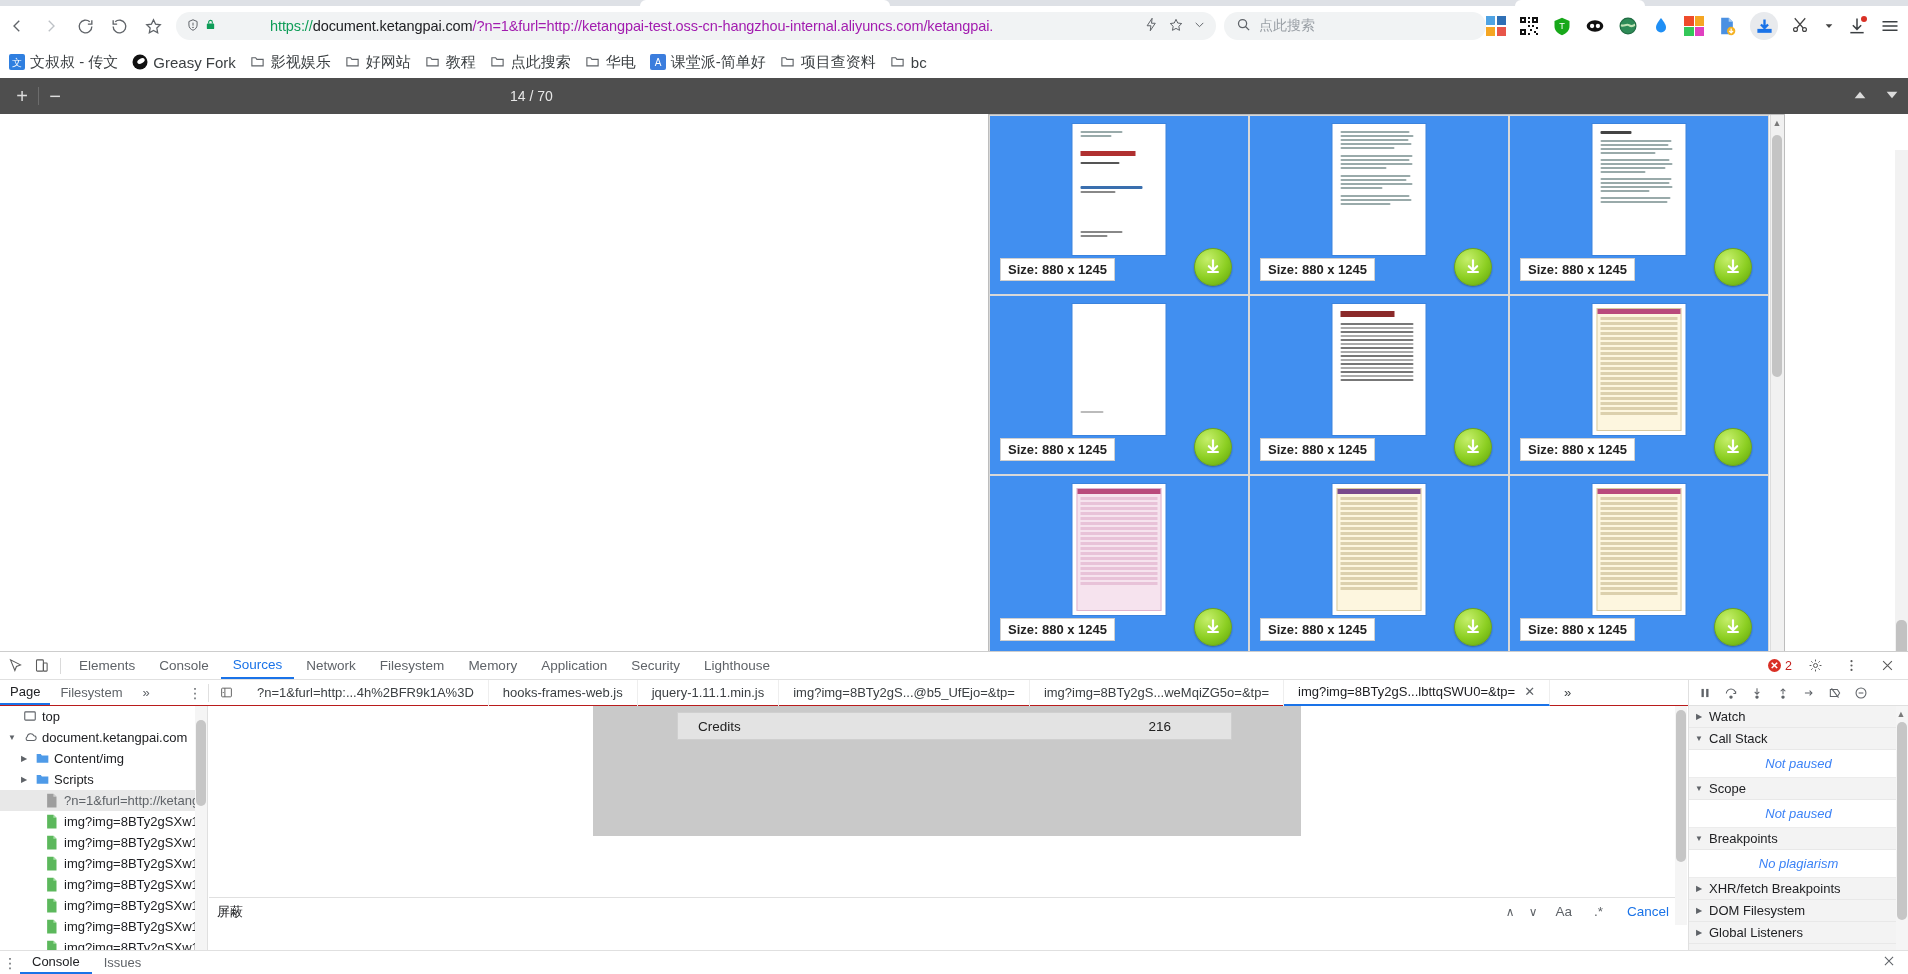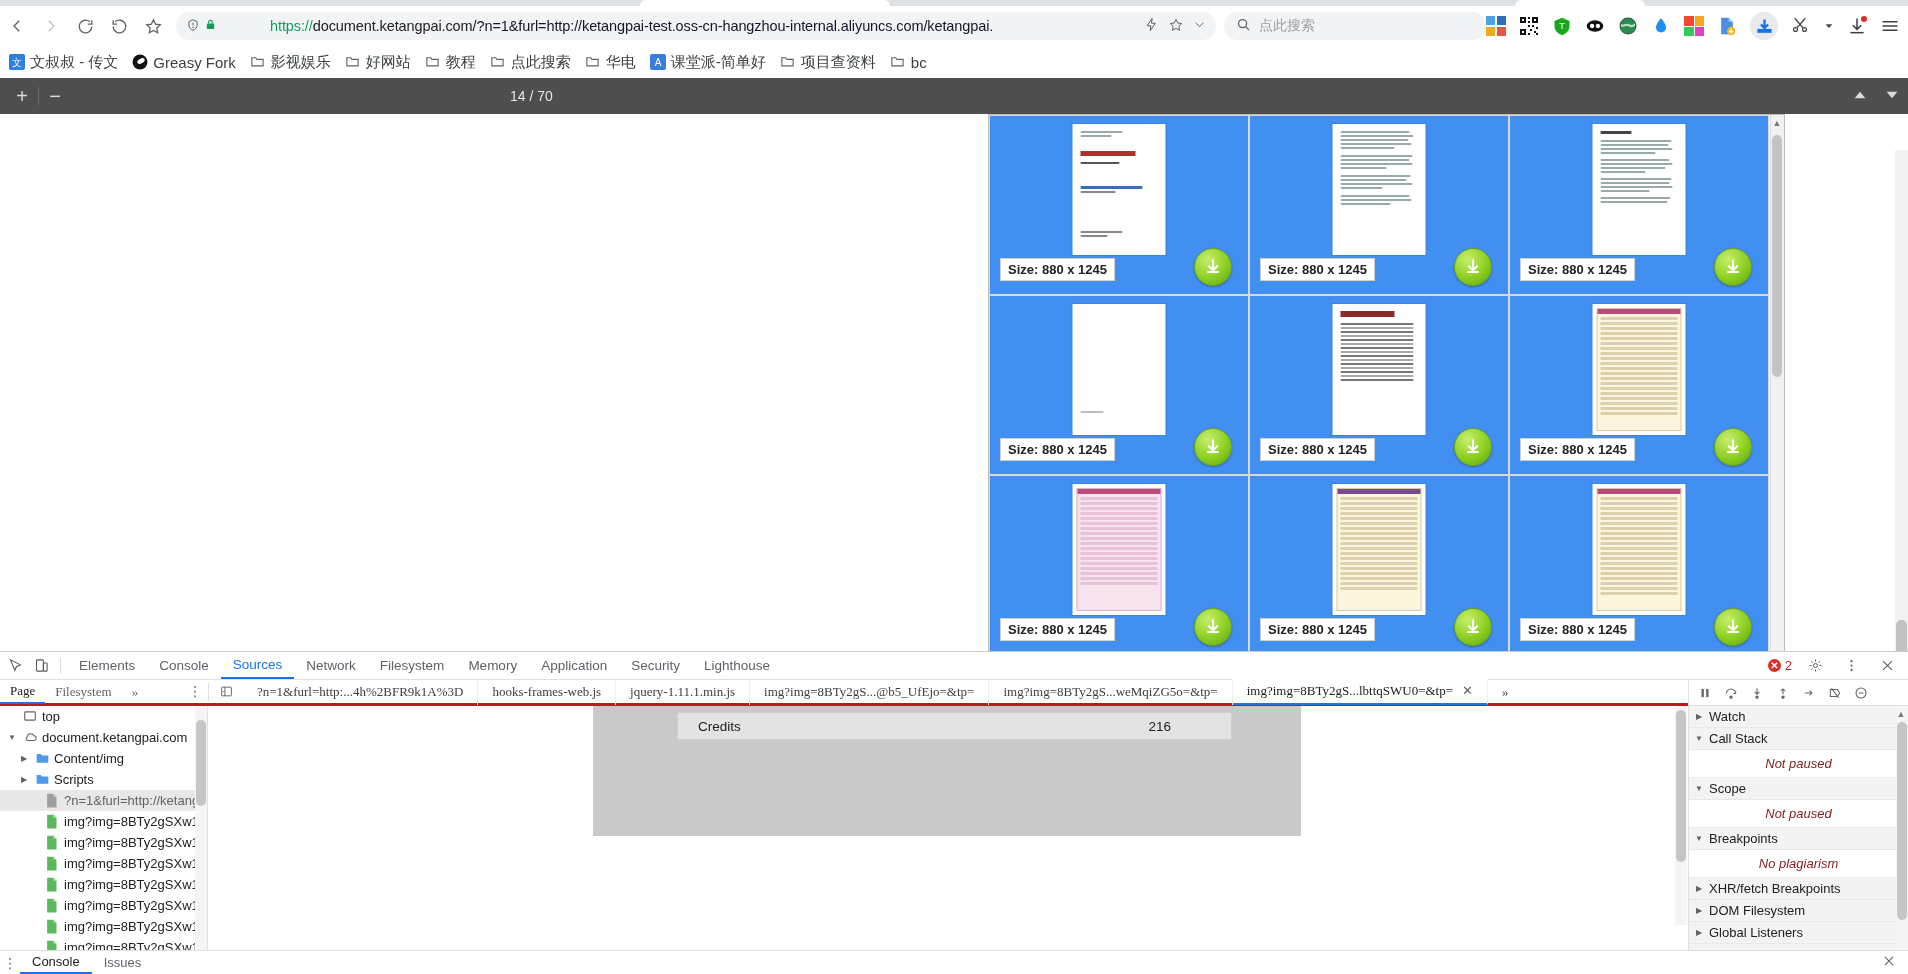--- a/index.html
+++ b/index.html
@@ -46,21 +46,21 @@
     flex: none; width: 1040px; height: 28px; margin-left: 6px;
     background: #f1f3f4; border-radius: 14px;
     display: flex; align-items: center; padding: 0 10px;
     position: relative; overflow: hidden;
   }
   .omnibox .icon-shield { flex: none; margin-right: 5px; color: #5f6368; }
   .omnibox .icon-lock { flex: none; margin-right: 6px; }
   .url { font-size: 14.5px; white-space: nowrap; letter-spacing: -0.1px; }
   .url .scheme { color: #0f9d58; margin-left: 48px; }
   .url .host { color: #202124; }
-  .url .path { color: #0f172a; }
+  .url .path { color: #a21caf; }
   .omni-right {
     margin-left: auto; display: flex; align-items: center; gap: 9px;
     color: #5f6368; flex: none; padding-left: 10px;
   }
   .searchbox {
     flex: none; width: 262px; height: 28px; margin-left: 8px;
     background: #f1f3f4; border-radius: 14px;
     display: flex; align-items: center; padding: 0 12px; gap: 8px;
     color: #5f6368;
   }
@@ -263,22 +263,22 @@
     display: flex; align-items: center; gap: 4px; color: #c5221f; font-size: 12.5px;
   }
   .err-dot {
     width: 13px; height: 13px; border-radius: 50%; background: #d93025;
     color: #fff; font-size: 10px; display: flex; align-items: center;
     justify-content: center; font-weight: bold;
   }
 
   .dt-sub {
     position: absolute; left: 0; top: 28px; width: 1908px; height: 26px;
-    background: #ffffff; border-bottom: 3px solid #b91c1c;
-    display: flex; align-items: center; font-family: Liberation Serif, serif;
+    background: #ffffff; border-bottom: 1px solid #b91c1c;
+    display: flex; align-items: center;
   }
   .nav-sub { width: 208px; display: flex; align-items: center; height: 26px; flex:none;}
   .nav-sub-tab { padding: 0 10px; font-size: 13px; color: #5f6368; height: 25px; display:flex; align-items:center;}
   .nav-sub-tab.sel { color: #202124; border-bottom: 2px solid #1a73e8; }
   .dt-sub-sep { width: 1px; height: 18px; background: #e0e0e0; flex: none; }
   .file-tabs { display: flex; align-items: center; height: 26px; flex: 1; overflow: hidden; }
   .file-tab {
     padding: 0 14px; height: 26px; display: flex; align-items: center;
     font-size: 13px; color: #3c4043; white-space: nowrap;
     border-right: 1px solid #eeeeee;
@@ -366,21 +366,21 @@
     display: flex; align-items: center; gap: 2px; padding-left: 4px; color: #5f6368;
   }
   .dbg-btn { width: 24px; height: 24px; display: flex; align-items: center; justify-content: center; }
   .side-sec {
     height: 22px; display: flex; align-items: center; gap: 5px;
     font-size: 13px; color: #202124; padding-left: 5px;
     background: #f3f3f3; border-bottom: 1px solid #e8e8e8;
   }
   .side-body {
     height: 28px; display: flex; align-items: center; justify-content: center;
-    font-size: 13px; color: #7f1d1d; font-style: italic;
+    font-size: 13px; color: #3b82f6; font-style: italic;
     background: #ffffff; border-bottom: 1px solid #ececec;
   }
   .side-arrow { font-size: 8px; color: #5f6368; width: 10px; text-align: center; }
   .dt-right-sb {
     position: absolute; right: 0; top: 0; width: 12px; height: 269px; background: #f5f5f5;
   }
   .dt-right-sb-thumb {
     position: absolute; right: 1px; top: 16px; width: 10px; height: 198px;
     background: #c6c6c6; border-radius: 5px;
   }
@@ -1245,20 +1245,28 @@
 
     <div class="dt-center">
       <div class="img-preview">
         <div class="img-row-hdr">
           <span class="a">Credits</span>
           <span class="b">216</span>
         </div>
         <div class="preview-white"></div>
       </div>
 
+      <div class="find-bar">
+        <div class="find-input">屏蔽</div>
+        <div class="find-ctl">∧</div>
+        <div class="find-ctl">∨</div>
+        <div class="find-ctl" style="font-size:13.5px;padding:0 8px">Aa</div>
+        <div class="find-ctl" style="font-size:13.5px;padding:0 8px">.*</div>
+        <div class="find-cancel">Cancel</div>
+      </div>
 
 
       <div class="dt-center-sb">
         <div class="dt-center-sb-thumb"></div>
       </div>
     </div>
 
     <div class="dt-right">
       <div class="side-sec">
         <span class="side-arrow">▶</span>

